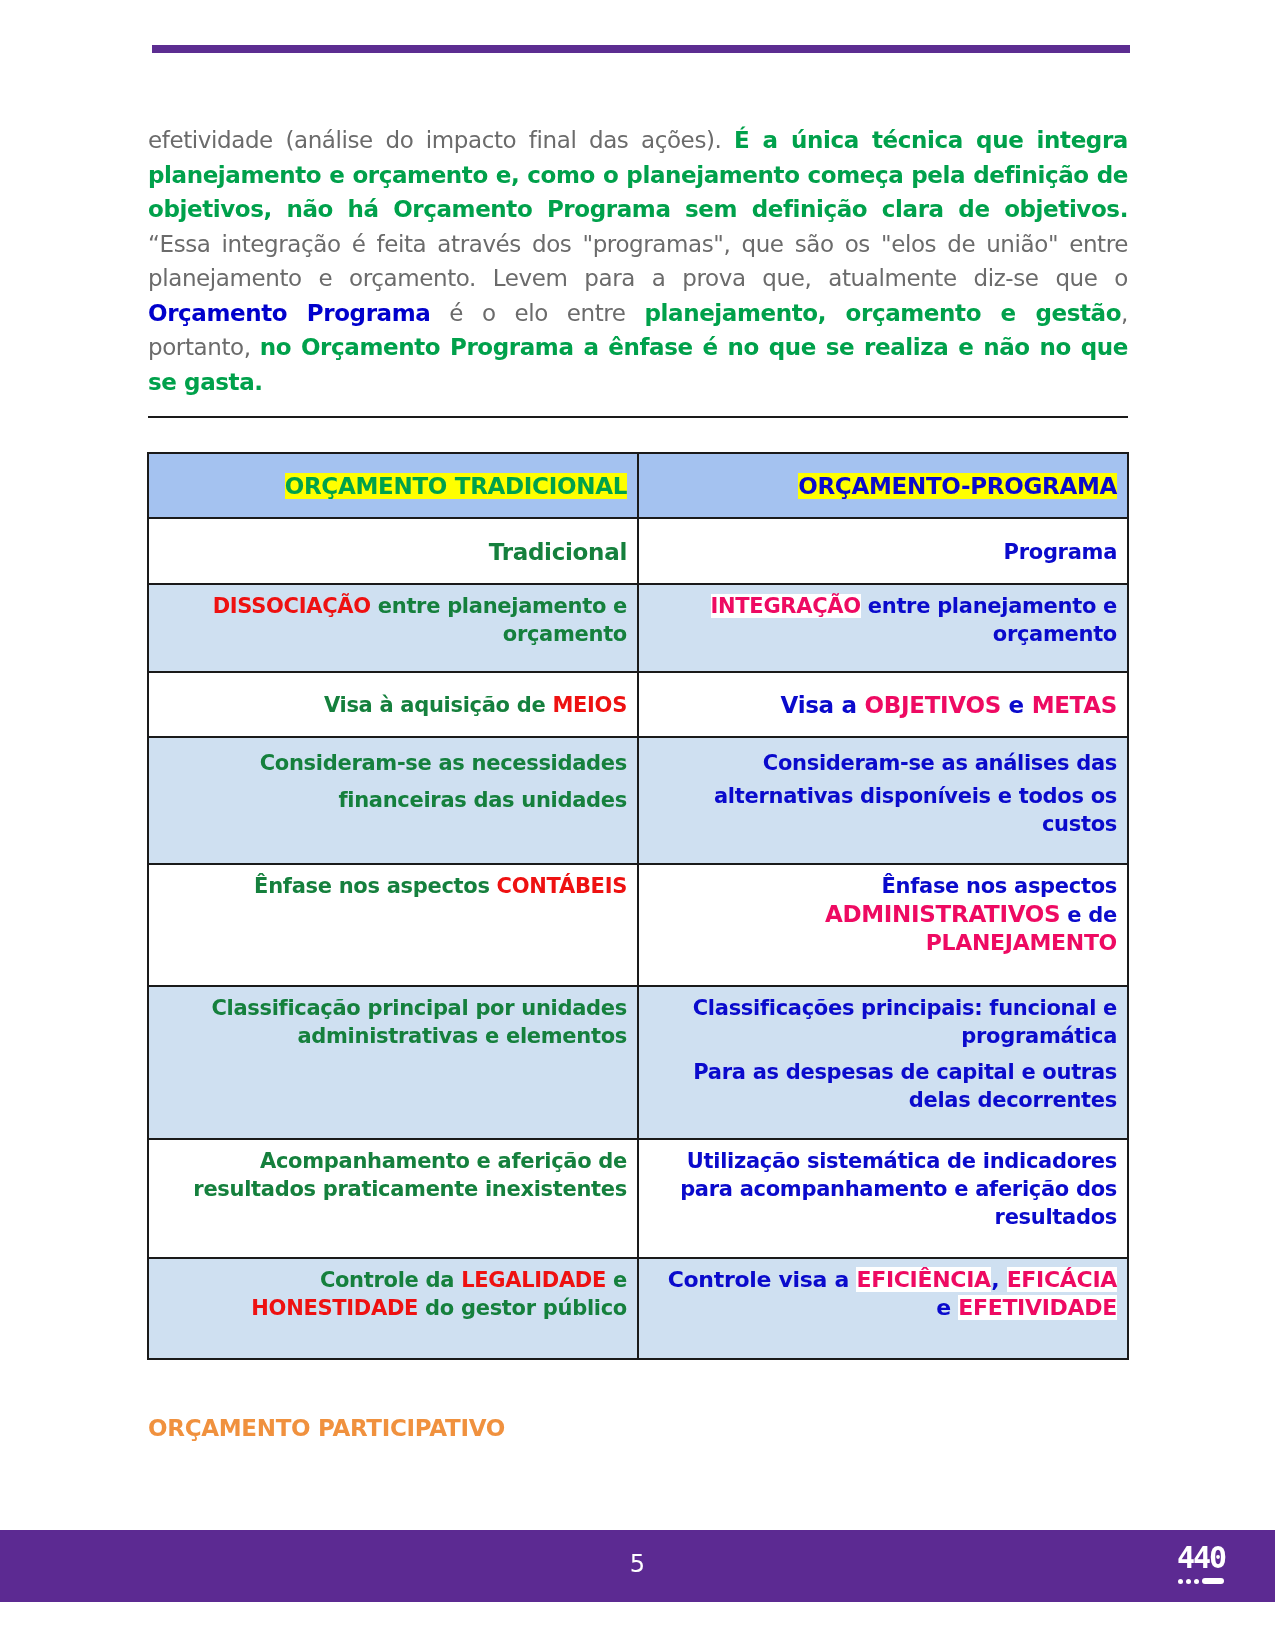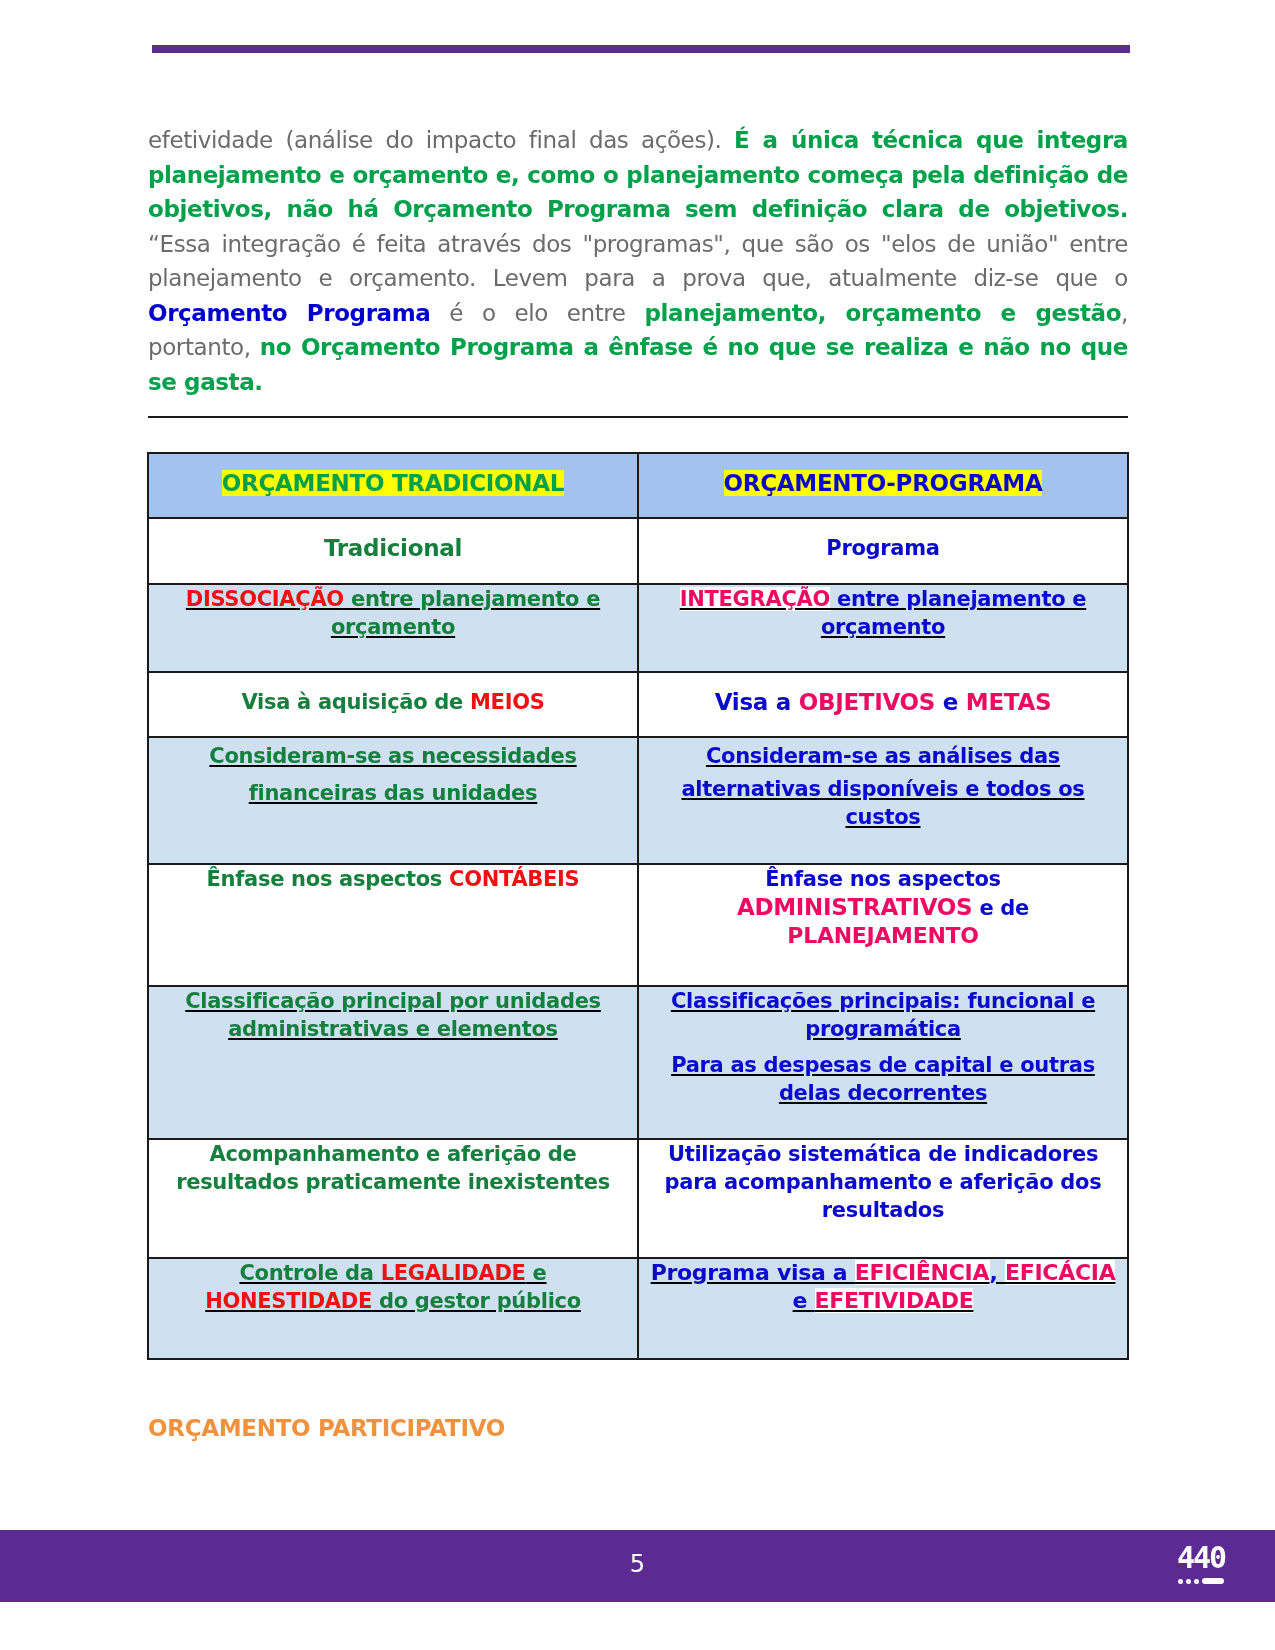--- a/index.html
+++ b/index.html
@@ -7,23 +7,23 @@
          font-family:"DejaVu Sans", sans-serif; }
   .top-bar { position:absolute; left:152px; top:45px; width:978px; height:8px; background:#5c2d91; }
   .para { position:absolute; left:148px; top:100px; width:980px;
           font-size:23px; line-height:34.5px; color:#6b6b6b; text-align:justify;
           font-family:"DejaVu Sans", sans-serif; letter-spacing:-0.4px; }
   .para .g { color:#00a14b; font-weight:bold; }
   .para .b { color:#0000cc; font-weight:bold; }
   .divider { position:absolute; left:148px; top:416px; width:980px; height:2px; background:#1a1a1a; }
   table.cmp { position:absolute; left:147px; top:452px; width:980px; border-collapse:collapse;
               table-layout:fixed; font-family:"DejaVu Sans", sans-serif; font-weight:bold; }
-  table.cmp td { border:2px solid #1a1a1a; text-align:center; vertical-align:top;
-                 padding:0 10px 6px; font-size:21px; line-height:28px; letter-spacing:-0.3px; }
-  table.cmp tr.shade td { background:#cfe0f1;text-decoration:underline; }
+  table.cmp td { border:2px solid #1a1a1a; text-align:right; vertical-align:top;
+                 padding:7px 10px 6px; font-size:21px; line-height:28px; letter-spacing:-0.3px; }
+  table.cmp tr.shade td { background:#cfe0f1; }
   table.cmp tr.head td { background:#a4c2f0; vertical-align:middle; font-size:23px; }
   .hl-y { background:#ffff00; }
   .hl-w { background:#ffffff; }
   .cg { color:#15803d; }
   .cgh { color:#00a14b; }
   .cb { color:#0a0acc; }
   .cr { color:#ee1111; }
   .cp { color:#ee0a62;margin-top:11px; }
   .gap { display:block; height:8px; }
   .section-heading { position:absolute; left:148px; top:1415px; font-size:23px; font-weight:bold;
@@ -80,21 +80,21 @@
   <tr class="shade" style="height:153px">
     <td><span class="cg">Classificação principal por unidades administrativas e elementos</span></td>
     <td><span class="cb">Classificações principais: funcional e programática</span><span class="gap"></span><span class="cb">Para as despesas de capital e outras delas decorrentes</span></td>
   </tr>
   <tr style="height:119px">
     <td><span class="cg">Acompanhamento e aferição de resultados praticamente inexistentes</span></td>
     <td><span class="cb">Utilização sistemática de indicadores para acompanhamento e aferição dos resultados</span></td>
   </tr>
   <tr class="shade" style="height:101px">
     <td><span class="cg">Controle da </span><span class="cr">LEGALIDADE</span><span class="cg"> e </span><br><span class="cr">HONESTIDADE</span><span class="cg"> do gestor público</span></td>
-    <td style="font-size:22px"><span class="cb">Programa visa a </span><span class="cp hl-w">EFICIÊNCIA</span><span class="cb">, </span><span class="cp hl-w">EFICÁCIA</span><br><span class="cb"> e </span><span class="cp hl-w">EFETIVIDADE</span></td>
+    <td style="font-size:22px"><span class="cb">Controle visa a </span><span class="cp hl-w">EFICIÊNCIA</span><span class="cb">, </span><span class="cp hl-w">EFICÁCIA</span><br><span class="cb"> e </span><span class="cp hl-w">EFETIVIDADE</span></td>
   </tr>
 </tbody>
   </table>
 
 <div class="section-heading">ORÇAMENTO PARTICIPATIVO</div>
 
 <div class="footer">
   <div class="page-num">5</div>
   <div class="logo">
     <div class="logo-text">440</div>

